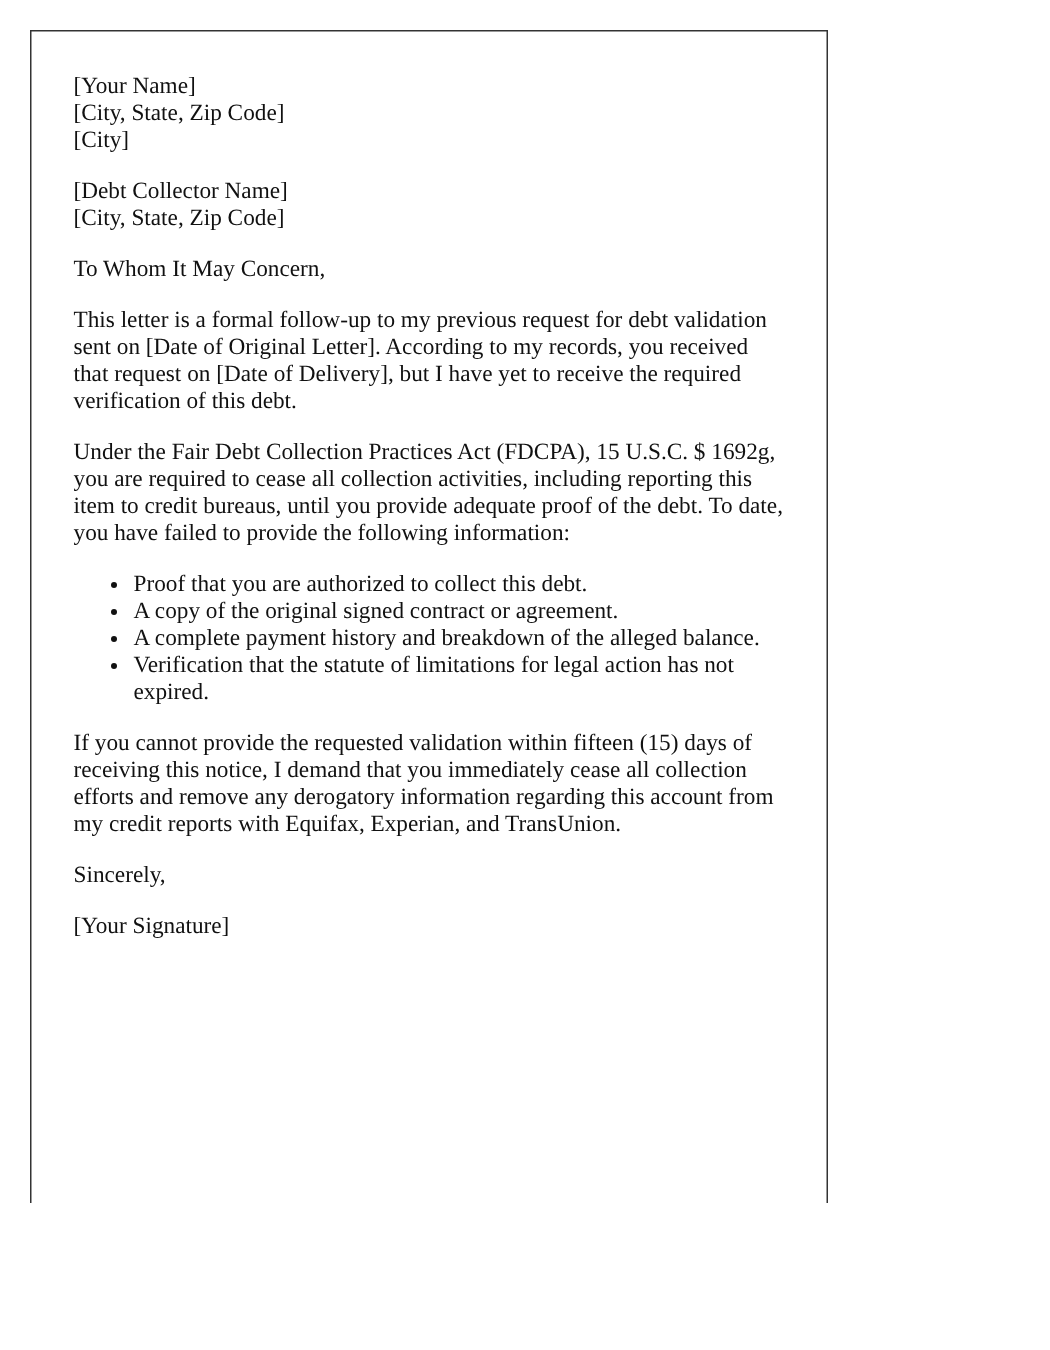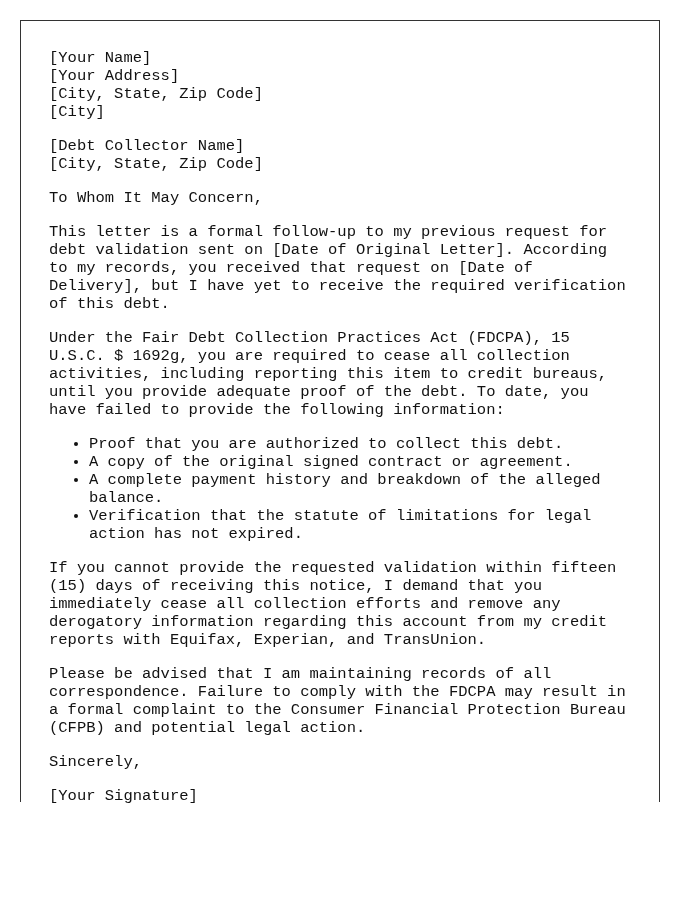--- a/index.html
+++ b/index.html
@@ -1,45 +1,44 @@
 <!DOCTYPE html>
 <html><head>
 <meta charset="utf-8">
 <style>
   html, body { margin: 0; padding: 0; background: #ffffff; }
   body { width: 700px; height: 900px; position: relative; overflow: hidden; }
   .page {
     position: absolute;
     left: 20px; top: 20px;
-    width: 640px; height: 782px;
+    width: 532px; height: 782px;
     border-top: 1px solid #333;
     border-left: 1px solid #333;
     border-right: 1px solid #333;
     box-sizing: border-box;
     padding: 28px 28px 0 28px;
-    font-family: Liberation Mono, monospace;
+    font-family: Liberation Serif, serif;
     font-size: 15.5px;
     line-height: 18px;
     color: #111;
   }
   .block { margin: 0 0 16px 0; }
   .line { display: block; }
   .bold { font-weight: bold; }
   p { margin: 12px 0 16px 0; }
   ul { margin: 0 0 16px 0; padding-left: 40px; }
   li { margin: 0; }
 </style>
 </head>
 <body>
 
 <div class="page">
 
   <div class="block">
     <span class="line">[Your Name]</span>
-    <span class="line">[Your Address]</span>
     <span class="line">[City, State, Zip Code]</span>
     <span class="line">[City]</span>
   </div>
 
   <div class="block">
     <span class="line">[Debt Collector Name]</span>
     <span class="line">[City, State, Zip Code]</span>
   </div>
 
 
@@ -51,19 +50,18 @@
 
   <ul>
     <li>Proof that you are authorized to collect this debt.</li>
     <li>A copy of the original signed contract or agreement.</li>
     <li>A complete payment history and breakdown of the alleged balance.</li>
     <li>Verification that the statute of limitations for legal action has not expired.</li>
   </ul>
 
   <p>If you cannot provide the requested validation within fifteen (15) days of receiving this notice, I demand that you immediately cease all collection efforts and remove any derogatory information regarding this account from my credit reports with Equifax, Experian, and TransUnion.</p>
 
-  <p>Please be advised that I am maintaining records of all correspondence. Failure to comply with the FDCPA may result in a formal complaint to the Consumer Financial Protection Bureau (CFPB) and potential legal action.</p>
 
   <p>Sincerely,</p>
 
   <p>[Your Signature]</p>
 
 </div>
 
 </body></html>

